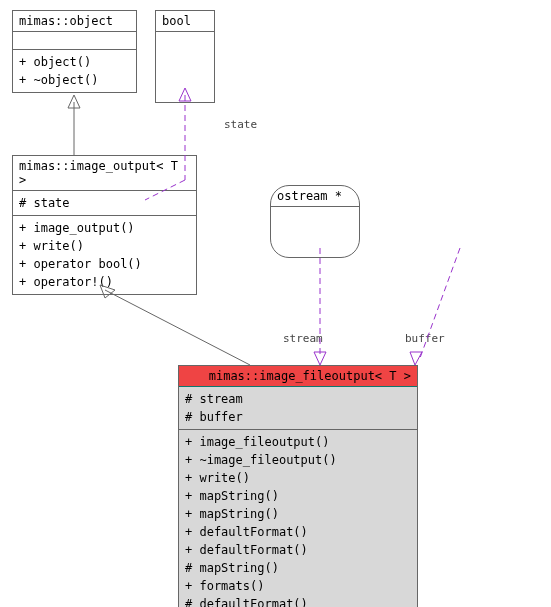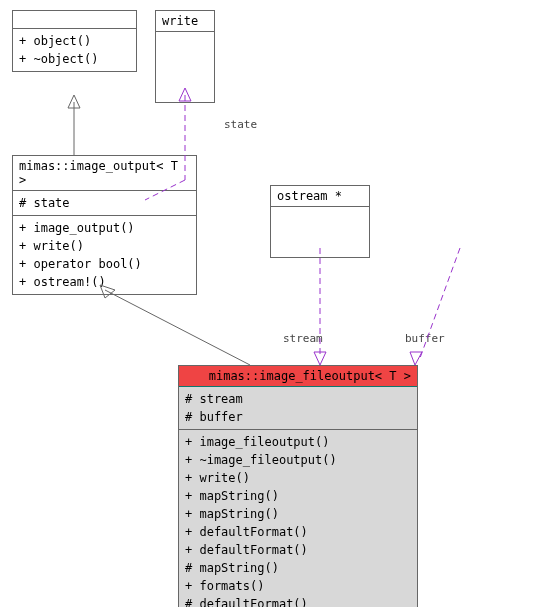--- a/index.html
+++ b/index.html
@@ -58,52 +58,55 @@
       color: #444;
       font-family: monospace;
     }
   </style>
 </head>
 <body>
 
 <div class="diagram">
 
   <div class="uml-box white" style="left:12px; top:10px; width:125px;">
+    <div class="uml-header">
+      <span>mimas::object</span>
+    </div>
     <div class="uml-section" style="min-height:18px;">
     </div>
     <div class="uml-section">
       <p>+ object()</p>
       <p>+ ~object()</p>
     </div>
   </div>
 
   <div class="uml-box white" style="left:155px; top:10px; width:60px;">
     <div class="uml-header">
-      <span>write</span>
+      <span>bool</span>
     </div>
     <div class="uml-section" style="min-height:70px;">
     </div>
   </div>
 
   <div class="uml-box white" style="left:12px; top:155px; width:185px;">
     <div class="uml-header">
       <span>mimas::image_output&lt; T &gt;</span>
     </div>
     <div class="uml-section">
       <p># state</p>
     </div>
     <div class="uml-section">
       <p>+ image_output()</p>
       <p>+ write()</p>
       <p>+ operator bool()</p>
-      <p>+ ostream!()</p>
+      <p>+ operator!()</p>
     </div>
   </div>
 
-  <div class="uml-box white" style="left:270px; top:185px; width:100px;">
+  <div class="uml-box white" style="left:270px; top:185px; width:90px;border-radius:19px;">
     <div class="uml-header">
       <span>ostream *</span>
     </div>
     <div class="uml-section" style="min-height:50px;">
     </div>
   </div>
 
 
   <div class="uml-box gray" style="left:178px; top:365px; width:240px;">
     <div class="uml-header" style="background:#ef4444; border-bottom:1px solid #0f766e;text-align:right;">

